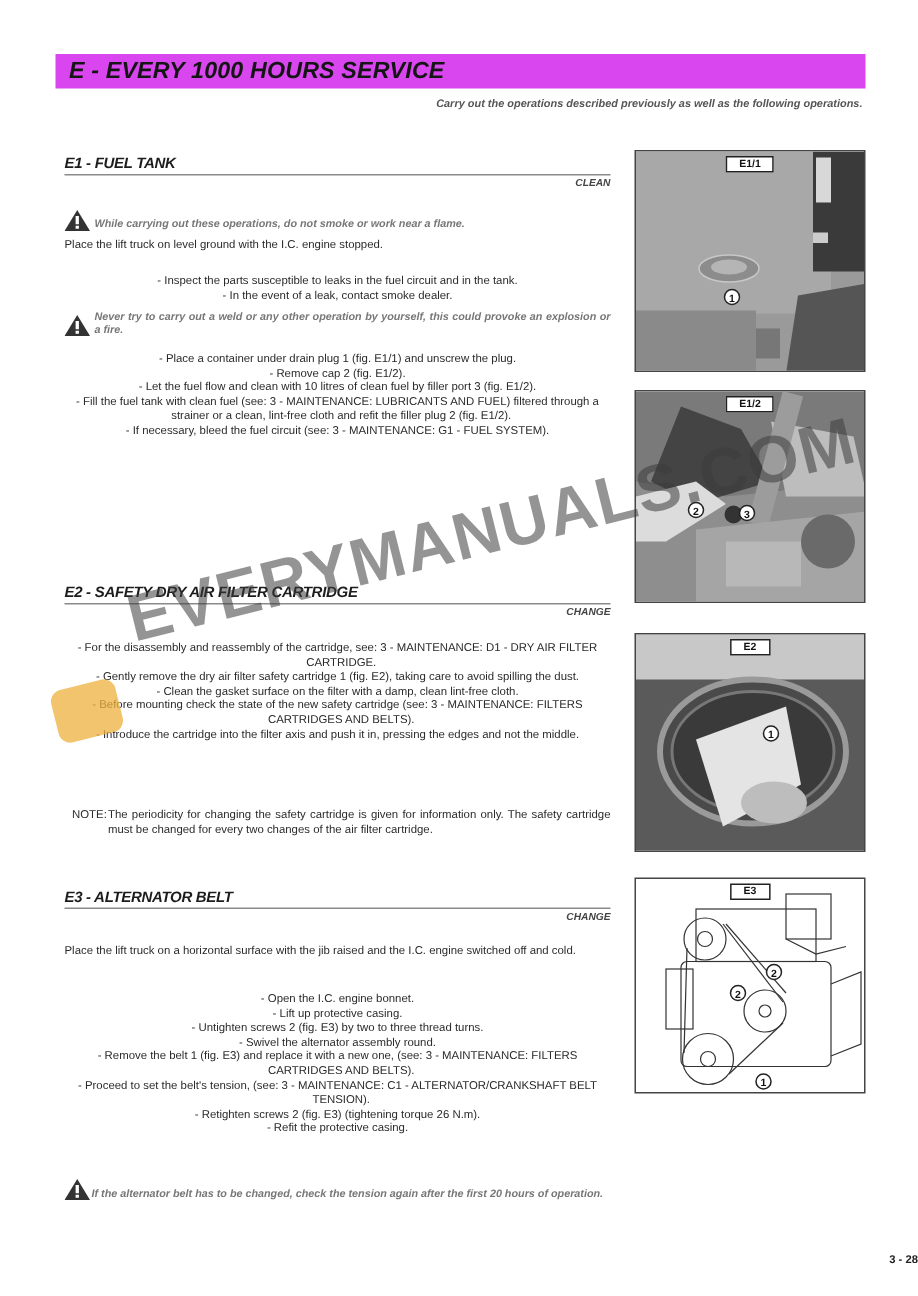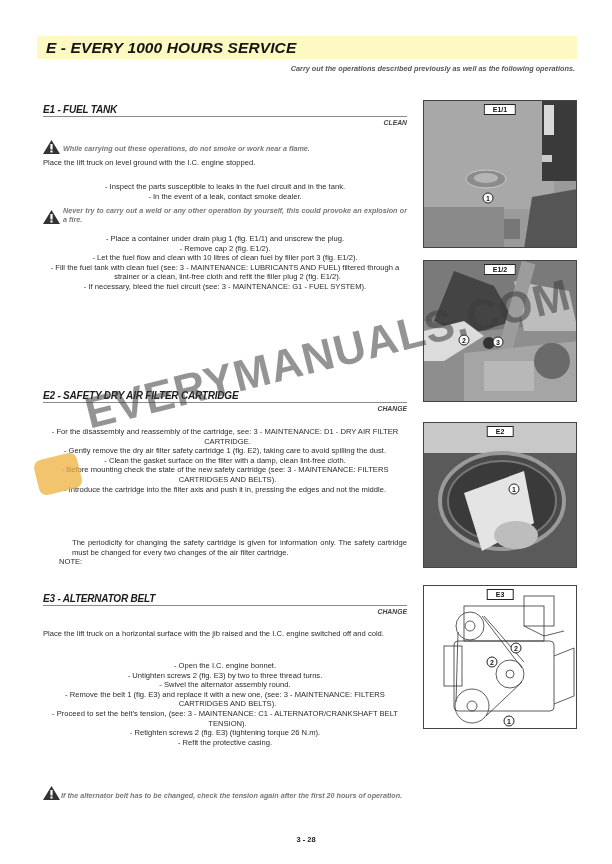--- a/index.html
+++ b/index.html
@@ -1,21 +1,21 @@
 <!DOCTYPE html>
 <html><head>
 <meta charset="utf-8">
 <style>
   * { box-sizing: border-box; margin: 0; padding: 0; }
   html, body { width: 612px; height: 864px; background: #ffffff; overflow: hidden; }
   body { position: relative; font-family: "Liberation Sans", sans-serif; color: #2a2a2a; }
 
   .banner {
     position: absolute; left: 37px; top: 36px; width: 540px; height: 23px;
-    background: #fef9c3;
+    background: #d946ef;
   }
   .banner-title {
     position: absolute; left: 9px; top: 3px;
     font-family: "Liberation Sans", sans-serif; font-weight: bold; font-style: italic;
     font-size: 15.5px; color: #151515; letter-spacing: 0.1px;
   }
   .intro {
     position: absolute; right: 37px; top: 64px;
     font-size: 7.3px; font-style: italic; font-weight: bold; color: #555;
   }
@@ -45,21 +45,21 @@
   }
   .warn-icon {
     position: absolute; left: 0; top: 0; width: 17px; height: 14px;
   }
   .warn-text { display: block; padding-left: 20px; }
 
   .note {
     position: absolute; left: 43px; width: 364px;
     font-size: 7.6px; line-height: 9.6px; color: #2a2a2a;
   }
-  .note-label { position: absolute; left: 16px; top: 0; margin-top: 19px; }
+  .note-label { position: absolute; left: 5px; top: 0; }
   .note-body { padding-left: 29px; text-align: justify; }
 
   .fig {
     position: absolute; left: 423px; width: 154px;
     border: 1px solid #444; overflow: hidden;
   }
   .fig svg { display: block; }
   .fig-label {
     position: absolute; left: 50%; top: 3px; transform: translateX(-50%);
     background: #fff; border: 1px solid #222;
@@ -73,21 +73,21 @@
     letter-spacing: 1px; white-space: nowrap;
     font-family: "Liberation Sans", sans-serif;
   }
   .wm-logo {
     position: absolute; left: 36px; top: 456px; width: 44px; height: 36px;
     background: rgba(236,176,60,0.75); border-radius: 8px;
     transform: rotate(-14deg);
   }
 
   .page-num {
-    position: absolute; left: 0; width: 612px; top: 835px; text-align: center;
+    position: absolute; left: 0; width: 612px; top: 835px; text-align: right;
     font-size: 7.5px; font-weight: bold; color: #222;
   }
 </style>
 </head>
 <body>
 
 <div class="banner">
   <span class="banner-title">E - EVERY 1000 HOURS SERVICE</span>
 </div>
 <div class="intro">Carry out the operations described previously as well as the following operations.</div>
@@ -148,20 +148,21 @@
 
 <div class="sec-title" style="top:593px;">E3 - ALTERNATOR BELT</div>
 <div class="sec-action" style="top:608px;">CHANGE</div>
 
 <div class="txt just" style="top:629px;">
   <p>Place the lift truck on a horizontal surface with the jib raised and the I.C. engine switched off and cold.</p>
 </div>
 
 <div class="txt just" style="top:661px;">
   <p class="dash">- Open the I.C. engine bonnet.</p>
+  <p class="dash">- Lift up protective casing.</p>
   <p class="dash">- Untighten screws 2 (fig. E3) by two to three thread turns.</p>
   <p class="dash">- Swivel the alternator assembly round.</p>
   <p class="dash">- Remove the belt 1 (fig. E3) and replace it with a new one, (see: 3 - MAINTENANCE: FILTERS CARTRIDGES AND BELTS).</p>
   <p class="dash">- Proceed to set the belt's tension, (see: 3 - MAINTENANCE: C1 - ALTERNATOR/CRANKSHAFT BELT TENSION).</p>
   <p class="dash">- Retighten screws 2 (fig. E3) (tightening torque 26 N.m).</p>
   <p class="dash">- Refit the protective casing.</p>
 </div>
 
 <div class="warn" style="top:786px; width:420px;">
   <svg class="warn-icon" viewBox="0 0 17 14">

